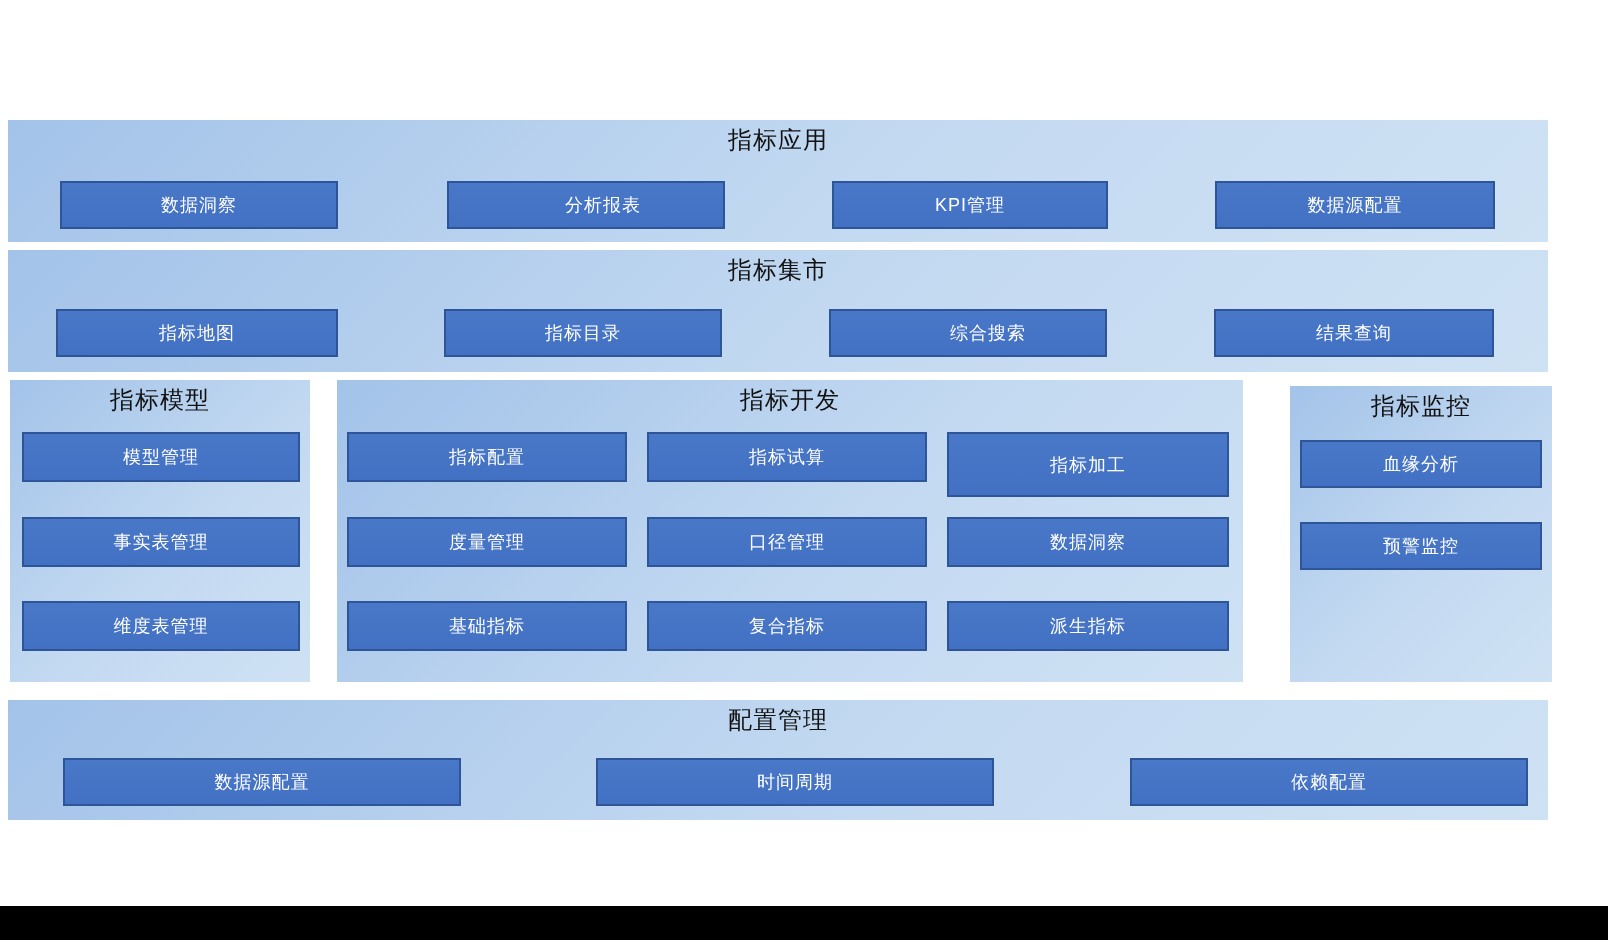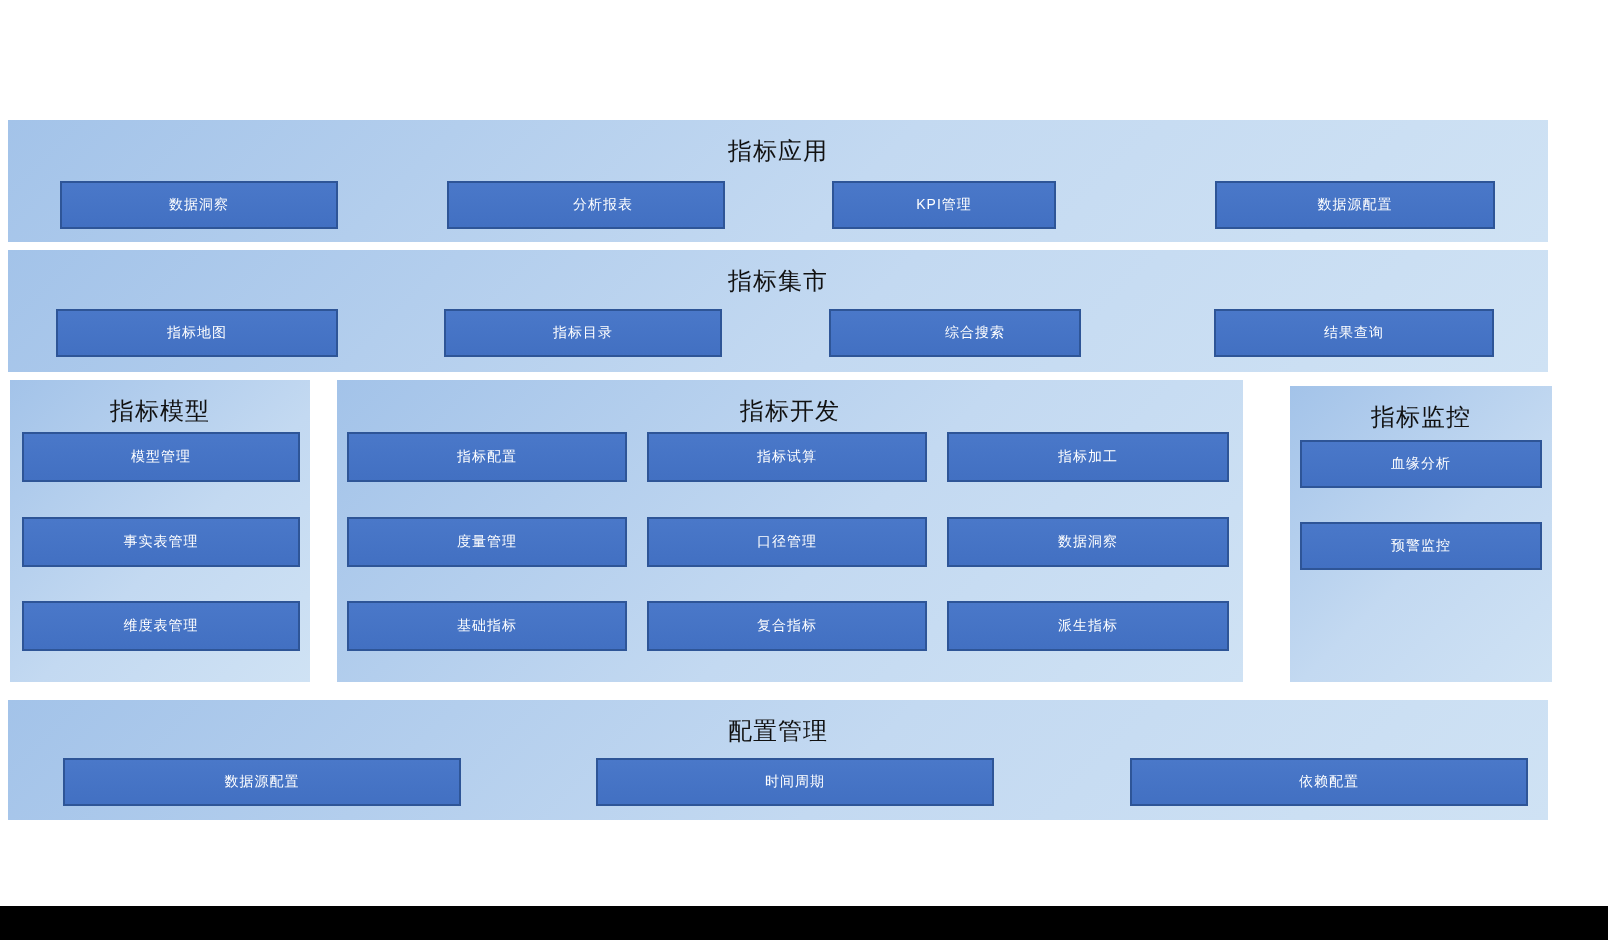--- a/index.html
+++ b/index.html
@@ -13,75 +13,75 @@
   .panel{
     position:absolute;
     background:linear-gradient(135deg,#a3c3e9 0%,#c3d9f1 55%,#cfe2f4 100%);
   }
   .panel-title{
     width:100%;
     text-align:center;
     color:#111111;
     font-size:24px;
     letter-spacing:1px;
-    padding-top:15px;
+    padding-top:4px;
     font-weight:500;
   }
   .box{
     position:absolute;
     height:48px;
     background:linear-gradient(180deg,#4a78c9 0%,#4270c2 100%);
     border:2px solid #2e5597;
     box-sizing:border-box;
     display:flex;
     align-items:center;
     justify-content:center;
     color:#ffffff;
-    font-size:14px;
+    font-size:18px;
     letter-spacing:1px;
   }
   #bottom-bar{
     position:absolute;
     left:0;top:906px;width:1608px;height:34px;
     background:#000000;
   }
 </style>
 </head>
 <body>
 
 <div id="stage">
 
   <div class="panel" style="left:8px;top:120px;width:1540px;height:122px;">
     <div class="panel-title">指标应用</div>
     <div class="box" style="left:52px;top:61px;width:278px;">数据洞察</div>
     <div class="box" style="left:439px;top:61px;width:278px;padding-left:34px;">分析报表</div>
-    <div class="box" style="left:824px;top:61px;width:224px;">KPI管理</div>
+    <div class="box" style="left:824px;top:61px;width:276px;">KPI管理</div>
     <div class="box" style="left:1207px;top:61px;width:280px;">数据源配置</div>
   </div>
 
   <div class="panel" style="left:8px;top:250px;width:1540px;height:122px;">
     <div class="panel-title">指标集市</div>
     <div class="box" style="left:48px;top:59px;width:282px;">指标地图</div>
     <div class="box" style="left:436px;top:59px;width:278px;">指标目录</div>
-    <div class="box" style="left:821px;top:59px;width:252px;padding-left:40px;">综合搜索</div>
+    <div class="box" style="left:821px;top:59px;width:278px;padding-left:40px;">综合搜索</div>
     <div class="box" style="left:1206px;top:59px;width:280px;">结果查询</div>
   </div>
 
   <div class="panel" style="left:10px;top:380px;width:300px;height:302px;">
     <div class="panel-title">指标模型</div>
     <div class="box" style="left:12px;top:52px;width:278px;height:50px;">模型管理</div>
     <div class="box" style="left:12px;top:137px;width:278px;height:50px;">事实表管理</div>
     <div class="box" style="left:12px;top:221px;width:278px;height:50px;">维度表管理</div>
   </div>
 
   <div class="panel" style="left:337px;top:380px;width:906px;height:302px;">
     <div class="panel-title">指标开发</div>
     <div class="box" style="left:310px;top:52px;width:280px;height:50px;">指标试算</div>
     <div class="box" style="left:10px;top:52px;width:280px;height:50px;">指标配置</div>
-    <div class="box" style="left:610px;top:52px;width:282px;height:50px;">指标加工</div>
+    <div class="box" style="left:610px;top:52px;width:282px;height:65px;">指标加工</div>
     <div class="box" style="left:10px;top:137px;width:280px;height:50px;">度量管理</div>
     <div class="box" style="left:310px;top:137px;width:280px;height:50px;">口径管理</div>
     <div class="box" style="left:610px;top:137px;width:282px;height:50px;">数据洞察</div>
     <div class="box" style="left:10px;top:221px;width:280px;height:50px;">基础指标</div>
     <div class="box" style="left:310px;top:221px;width:280px;height:50px;">复合指标</div>
     <div class="box" style="left:610px;top:221px;width:282px;height:50px;">派生指标</div>
   </div>
 
   <div class="panel" style="left:1290px;top:386px;width:262px;height:296px;">
     <div class="panel-title">指标监控</div>

